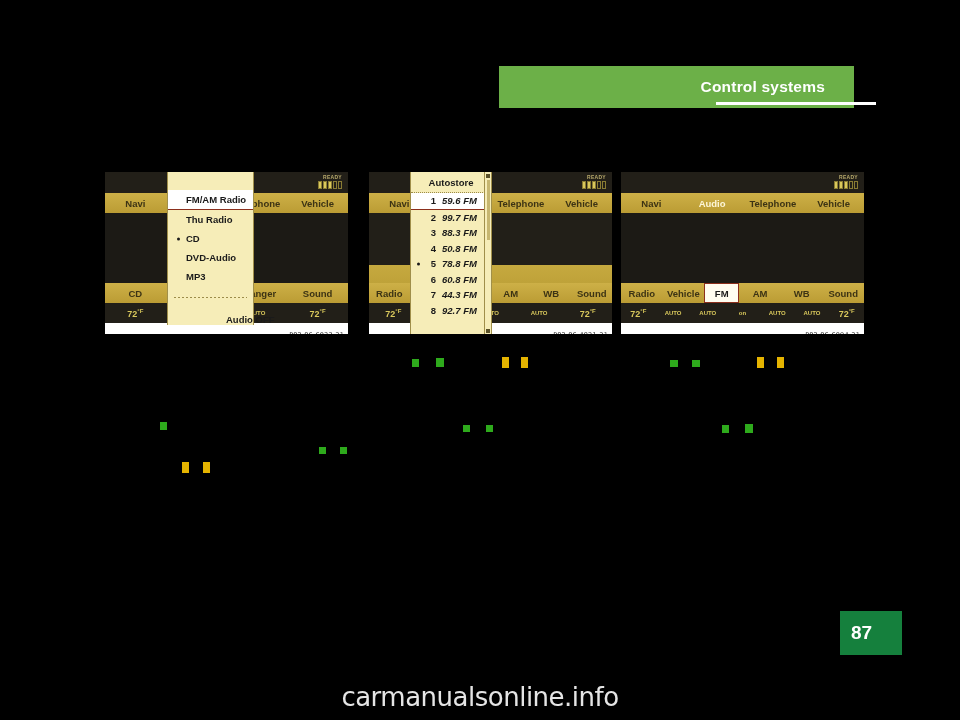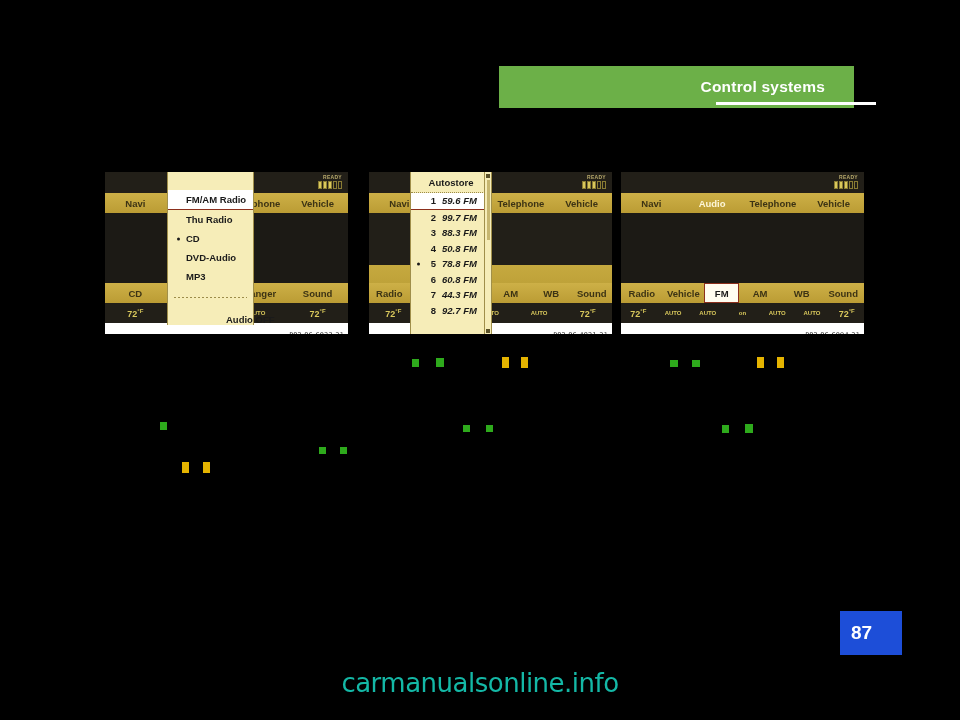--- a/index.html
+++ b/index.html
@@ -45,40 +45,40 @@
     background: #ffffff;
   }
 
   
   .page-box {
     position: absolute;
     left: 840px;
     top: 611px;
     width: 62px;
     height: 44px;
-    background: #1d4ed8;
+    background: #15803d;
   }
   .page-box .page-num {
     position: absolute;
     left: 11px;
     top: 50%;
     transform: translateY(-50%);
     color: #ffffff;
     font-size: 19px;
     font-weight: bold;
   }
 
   
   .watermark {
     position: absolute;
     left: 0;
-    top: 668px;
+    top: 682px;
     width: 960px;
     text-align: center;
-    color: #14b8a6;
+    color: #e5e5e5;
     font-size: 26px;
     letter-spacing: -0.5px;
     font-family: "DejaVu Sans", sans-serif;
   }
 
   
   .screen {
     position: absolute;
     top: 171px;
     width: 245px;

